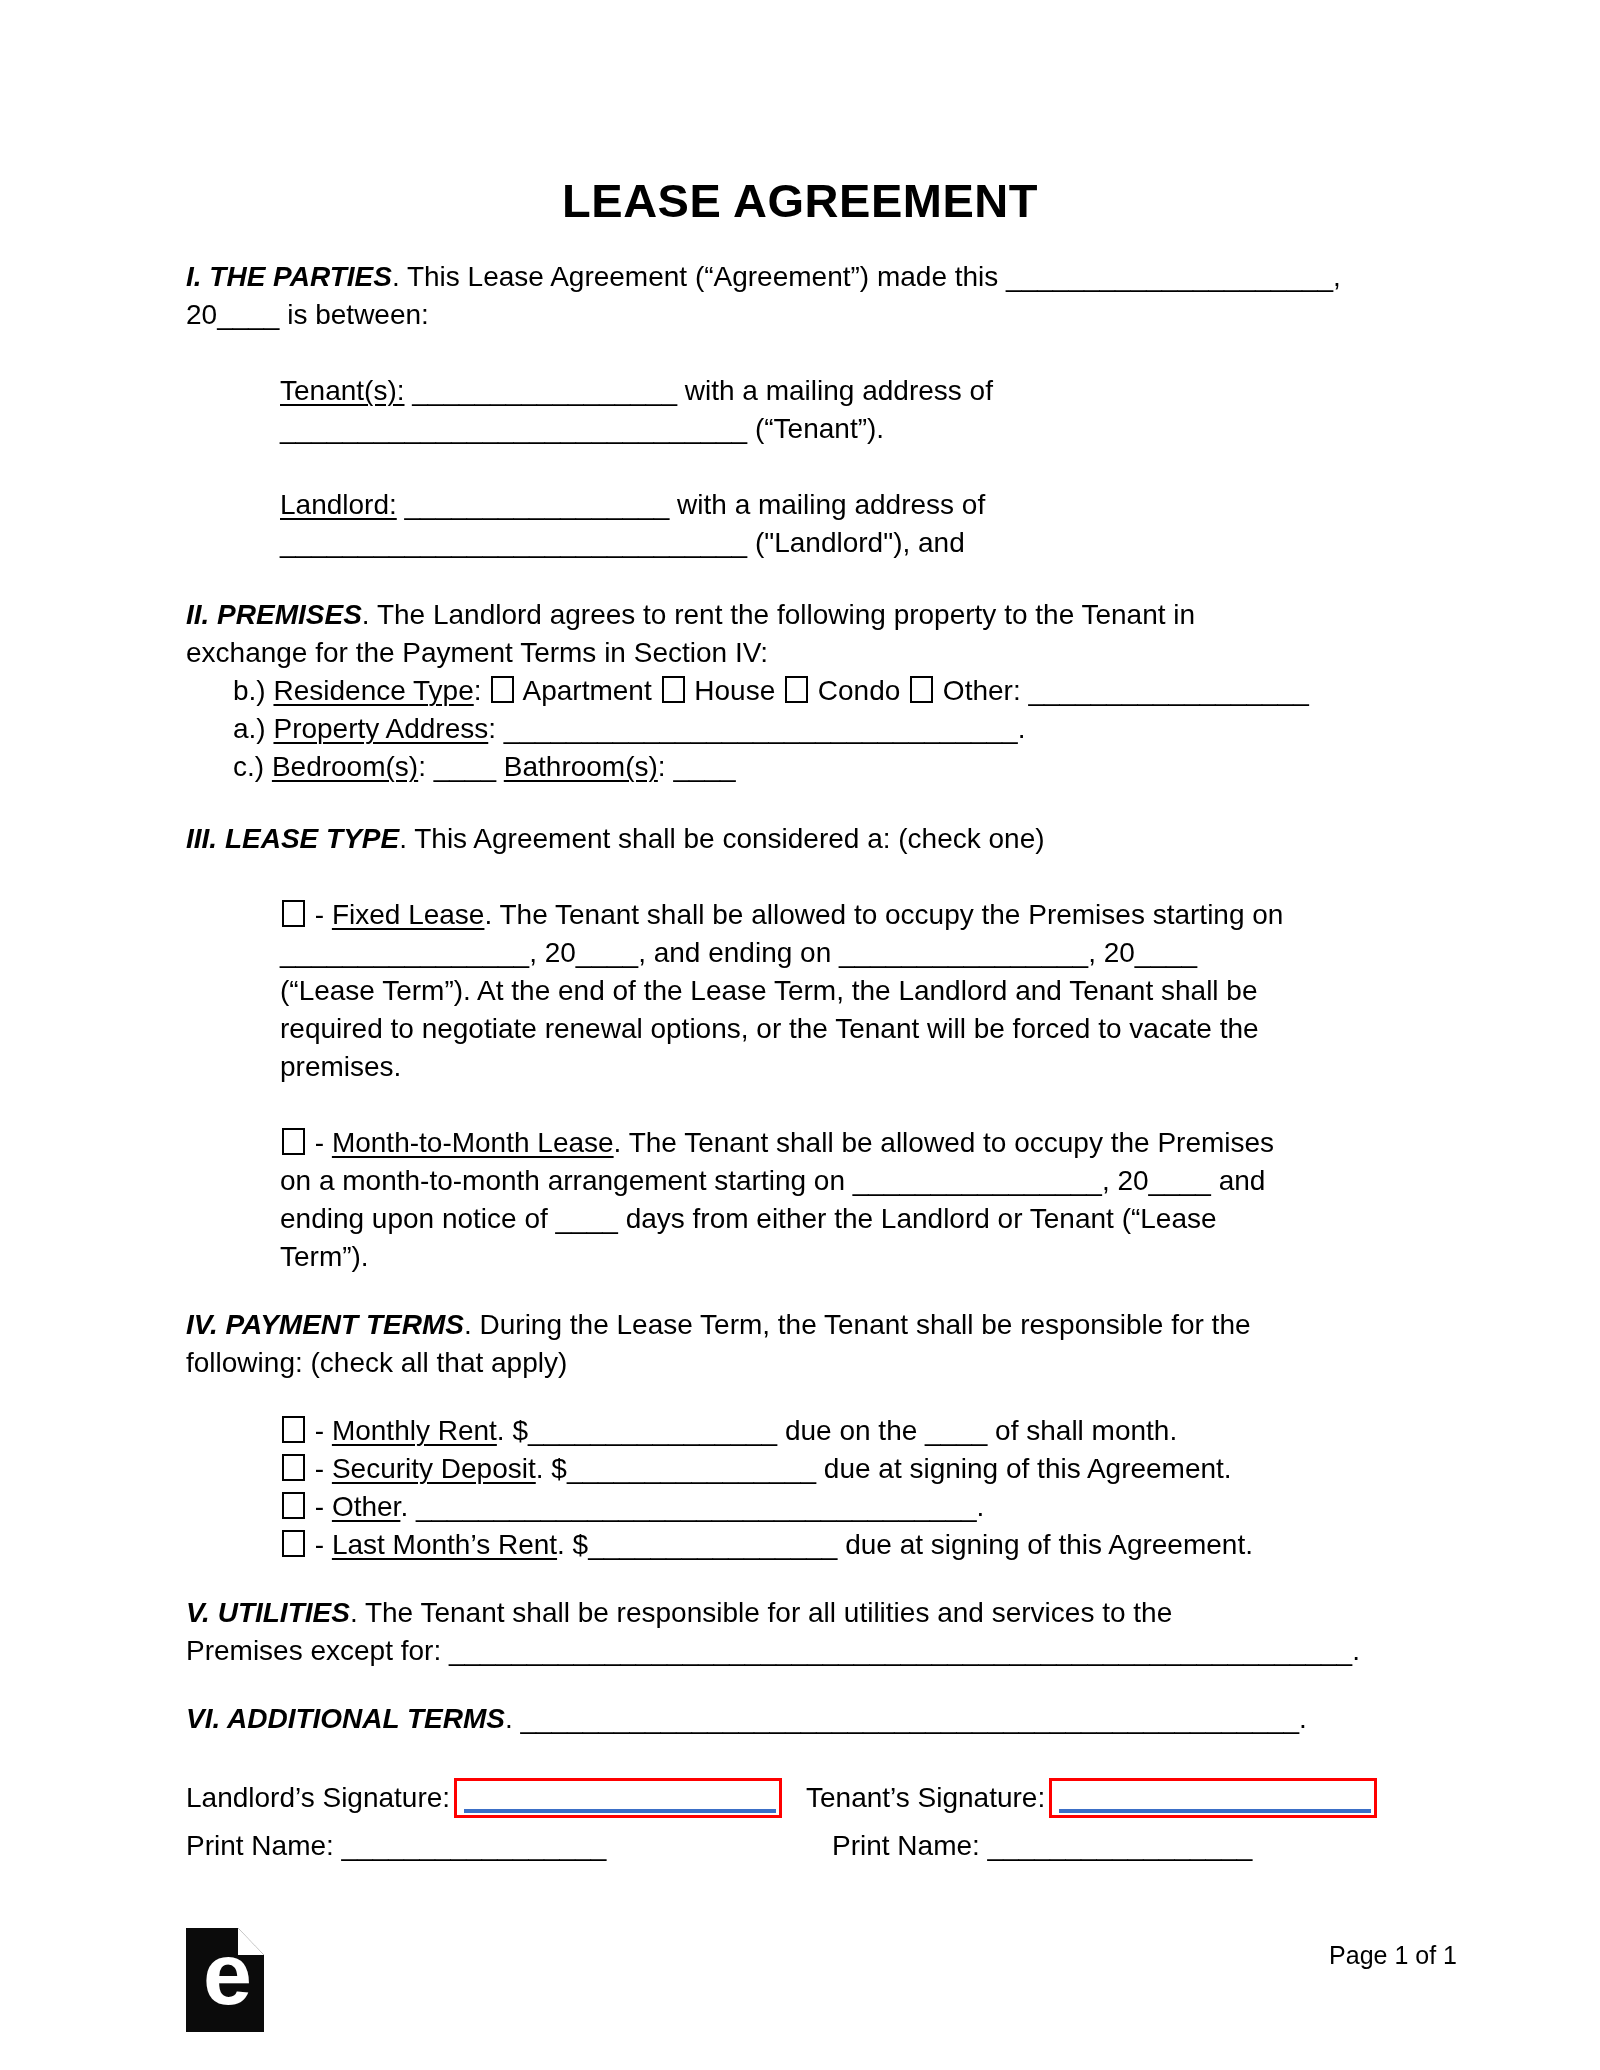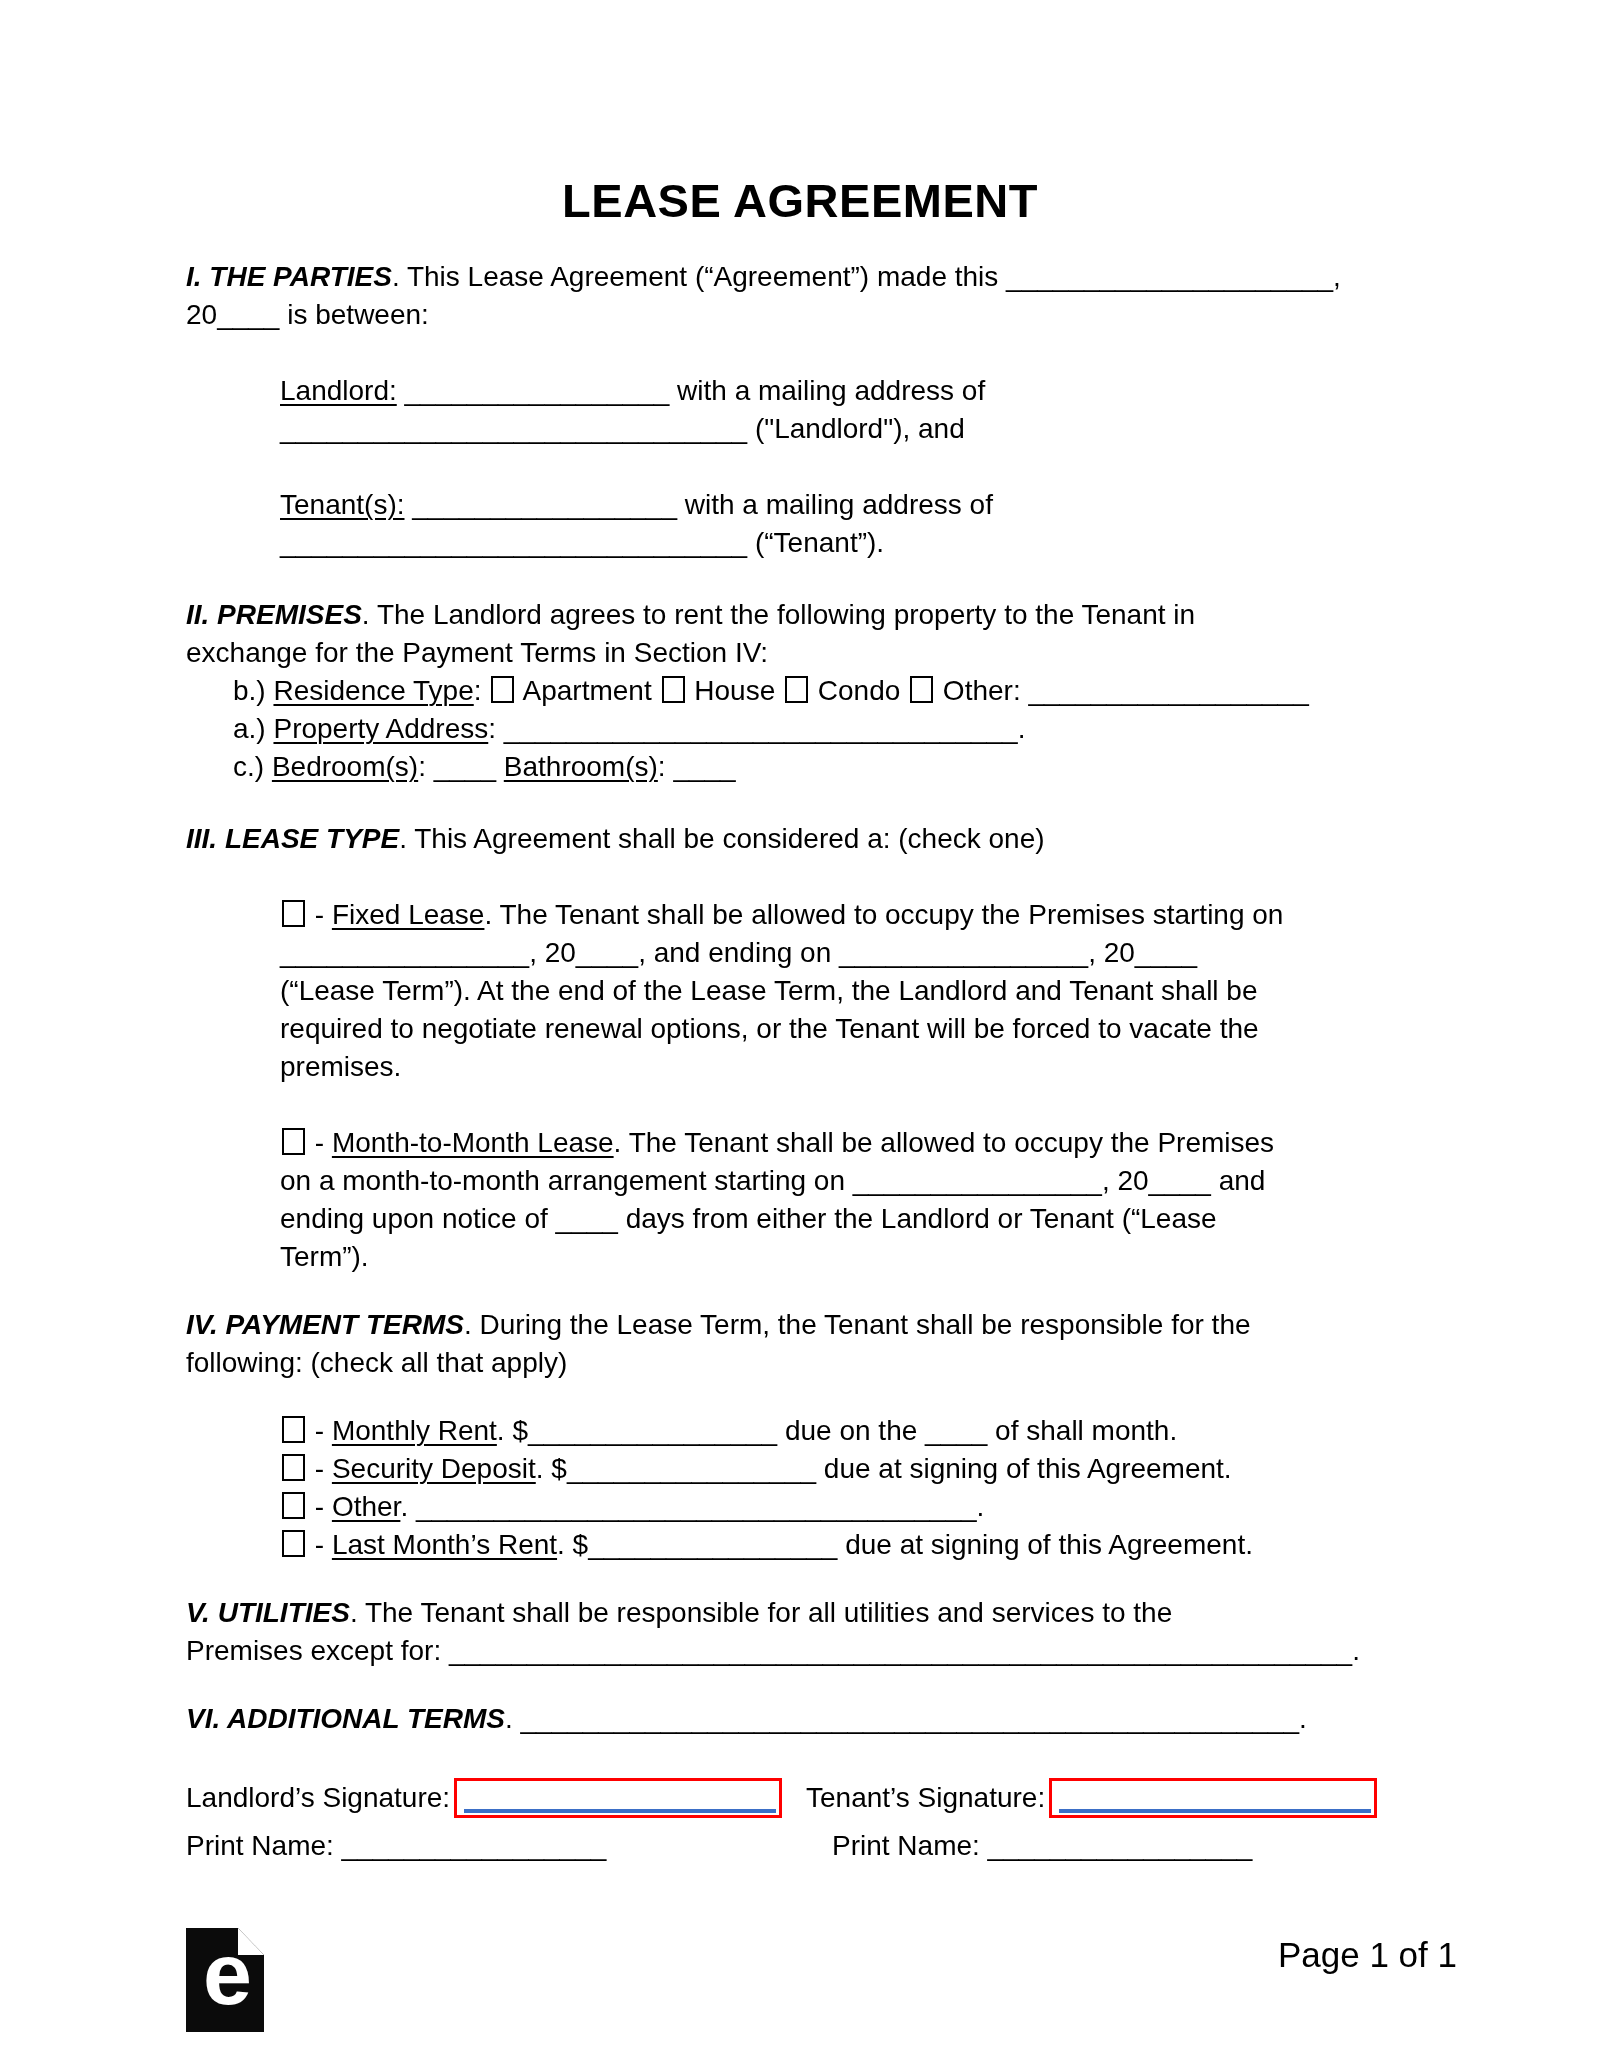--- a/index.html
+++ b/index.html
@@ -56,34 +56,34 @@
   .printline.r { padding-left: 26px; }
   .footer-logo {
     position: absolute;
     left: 186px; top: 1928px;
     width: 78px; height: 104px;
   }
   .footer-logo svg { display: block; }
   .page-num {
     position: absolute;
     right: 143px; top: 1938px;
-    font-size: 35px; line-height: 34px;
+    font-size: 25px; line-height: 34px;
   }
 </style>
 </head>
 <body style="--sig-red: #FF0000; --sig-blue: #3B6FC7;">
 
 <div class="content">
   <h1>LEASE AGREEMENT</h1>
 
   <p class="section"><span class="rb">I. THE PARTIES</span><span>. This Lease Agreement (“Agreement”) made this _____________________,</span><br><span>20____ is between:</span></p>
 
+  <p class="para indent"><span class="ru">Tenant(s):</span><span> _________________ with a mailing address of</span><br><span>______________________________ (“Tenant”).</span></p>
+
   <p class="para indent"><span class="ru">Landlord:</span><span> _________________ with a mailing address of</span><br><span>______________________________ ("Landlord"), and</span></p>
-
-  <p class="para indent"><span class="ru">Tenant(s):</span><span> _________________ with a mailing address of</span><br><span>______________________________ (“Tenant”).</span></p>
 
   <p class="section"><span class="rb">II. PREMISES</span><span>. The Landlord agrees to rent the following property to the Tenant in</span><br><span>exchange for the Payment Terms in Section IV:</span></p>
   <p class="sub"><span>b.) </span><span class="ru">Residence Type</span><span>: </span><span class="cb"></span><span> Apartment </span><span class="cb"></span><span> House </span><span class="cb"></span><span> Condo </span><span class="cb"></span><span> Other: __________________</span></p>
   <p class="sub"><span>a.) </span><span class="ru">Property Address</span><span>: _________________________________.</span></p>
   <p class="sub"><span>c.) </span><span class="ru">Bedroom(s)</span><span>: ____ </span><span class="ru">Bathroom(s)</span><span>: ____</span></p>
 
   <p class="section"><span class="rb">III. LEASE TYPE</span><span>. This Agreement shall be considered a: (check one)</span></p>
 
   <p class="para indent"><span class="cb"></span><span> - </span><span class="ru">Fixed Lease</span><span>. The Tenant shall be allowed to occupy the Premises starting on</span><br><span>________________, 20____, and ending on ________________, 20____</span><br><span>(“Lease Term”). At the end of the Lease Term, the Landlord and Tenant shall be</span><br><span>required to negotiate renewal options, or the Tenant will be forced to vacate the</span><br><span>premises.</span></p>
 

